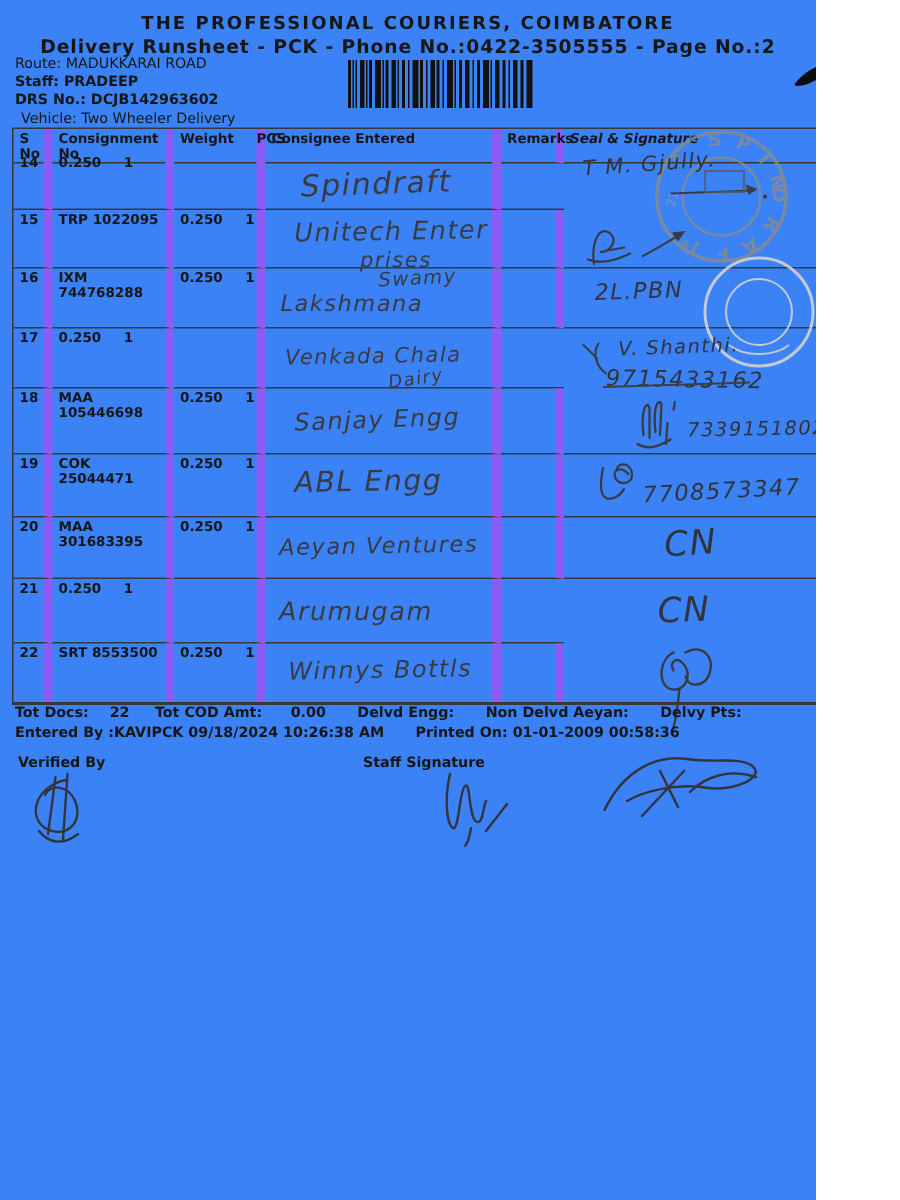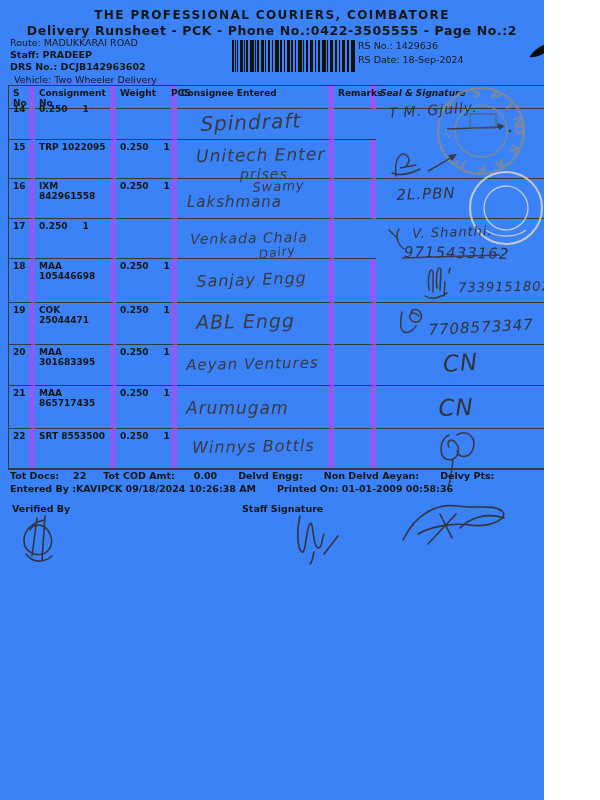--- a/index.html
+++ b/index.html
@@ -90,24 +90,20 @@
         <rect x="95" y="0" width="1" height="32"></rect>
       <rect x="98" y="0" width="3" height="32"></rect>
         <rect x="103" y="0" width="2" height="32"></rect>
         <rect x="107" y="0" width="1" height="32"></rect>
       <rect x="110" y="0" width="3" height="32"></rect>
         <rect x="115" y="0" width="2" height="32"></rect>
         <rect x="119" y="0" width="4" height="32"></rect>
     </g>
   </svg>
 
-  <div class="info-right">
-    <div>RS No.: 1429636</div>
-    <div>RS Date: 18-Sep-2024</div>
-  </div>
 
   <svg class="mark" style="left:527px;top:41px" width="32" height="18">
     <path d="M2,14 C7,8 15,4 24,2 C29,1 30,4 25,8 C17,13 9,16 3,15 Z" fill="#0c0c0c" transform="rotate(-6 16 9)"></path>
   </svg>
 
   <div class="tbl">
     <div class="trow thead">
       <div>S No</div>
       <div>Consignment No</div>
       <div class="cw"><span>Weight</span><span class="pcs">PCS</span></div>
@@ -126,21 +122,21 @@
     <div class="trow" style="height:39px">
       <div>15</div>
       <div>TRP 1022095</div>
       <div class="cw"><span>0.250</span><span class="pcs">1</span></div>
       <div></div>
       <div></div>
       <div></div>
     </div>
     <div class="trow" style="height:40px">
       <div>16</div>
-      <div>IXM 842961558</div>
+      <div>IXM 744768288</div>
       <div class="cw"><span>0.250</span><span class="pcs">1</span></div>
       <div></div>
       <div></div>
       <div></div>
     </div>
     <div class="trow" style="height:40px">
       <div>17</div>
       <div class="cw"><span>0.250</span><span class="pcs">1</span></div>
       <div></div>
       <div></div>
@@ -165,21 +161,20 @@
     <div class="trow" style="height:41px">
       <div>20</div>
       <div>MAA 301683395</div>
       <div class="cw"><span>0.250</span><span class="pcs">1</span></div>
       <div></div>
       <div></div>
       <div></div>
     </div>
     <div class="trow" style="height:43px">
       <div>21</div>
-      <div>MAA 865717435</div>
       <div class="cw"><span>0.250</span><span class="pcs">1</span></div>
       <div></div>
       <div></div>
       <div></div>
     </div>
     <div class="trow last" style="height:39px">
       <div>22</div>
       <div>SRT 8553500</div>
       <div class="cw"><span>0.250</span><span class="pcs">1</span></div>
       <div></div>

